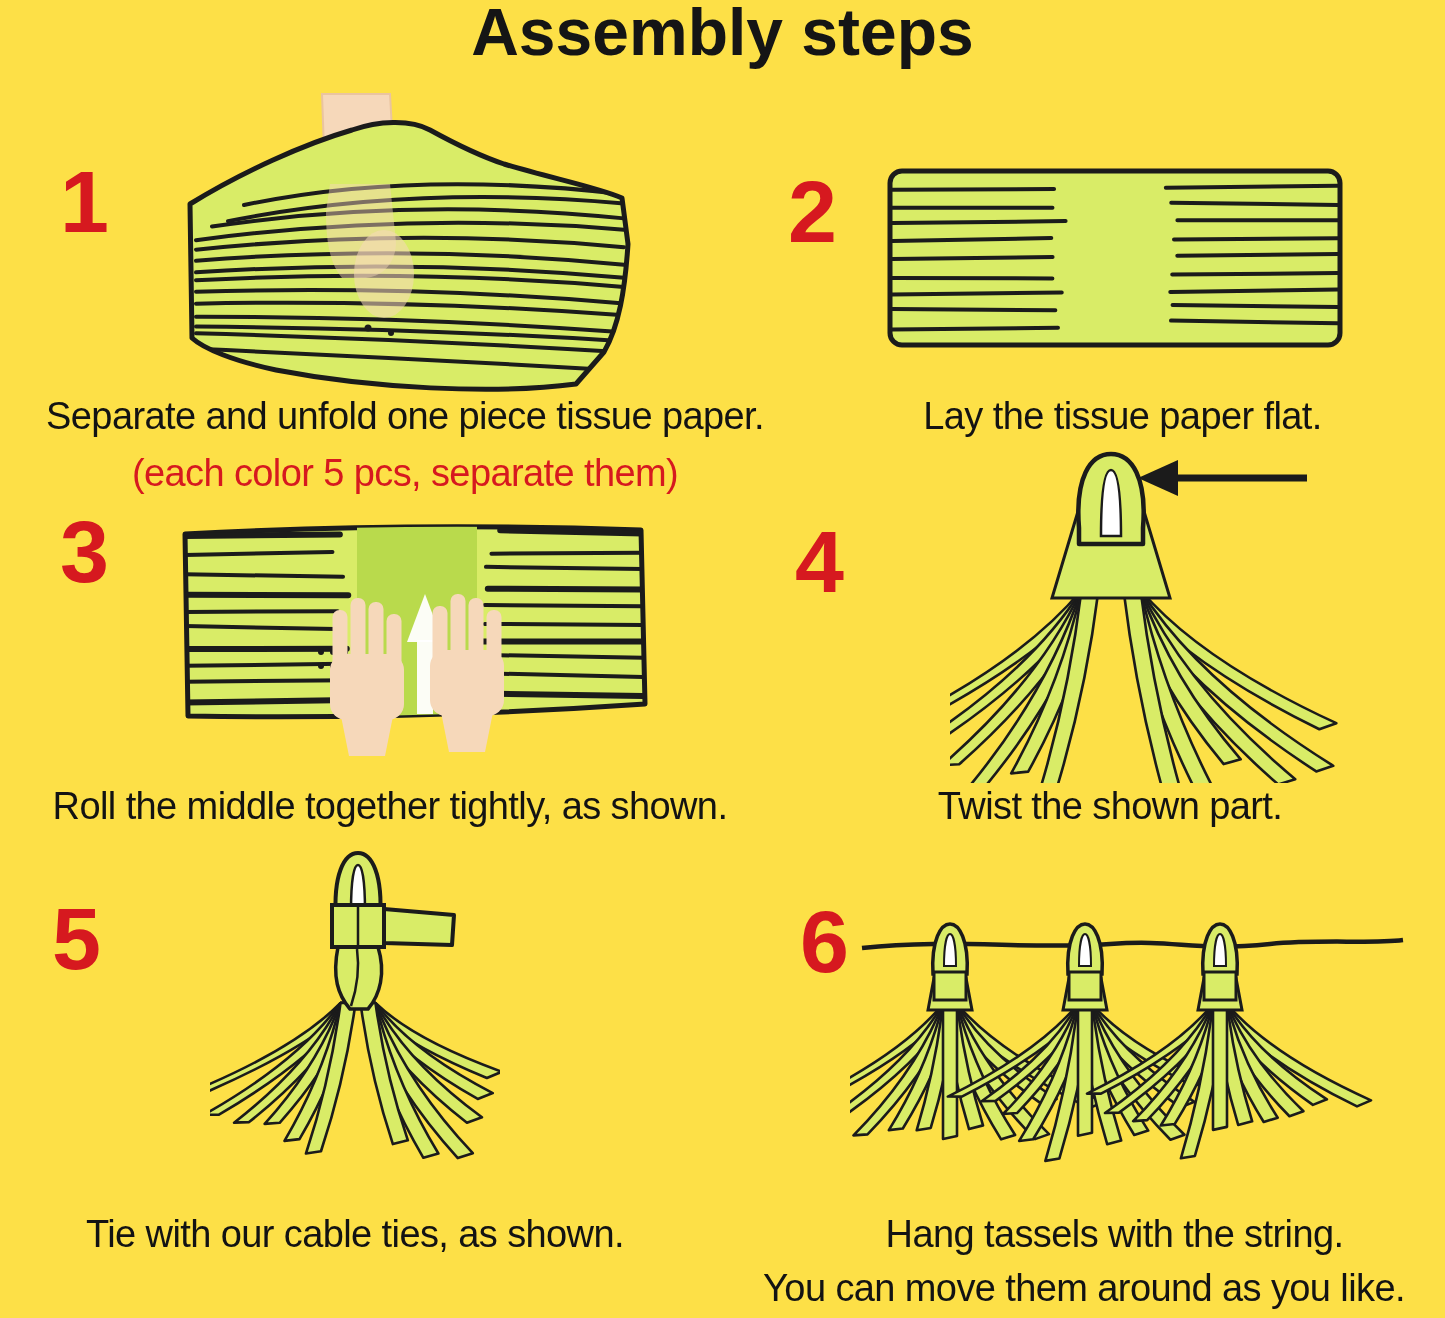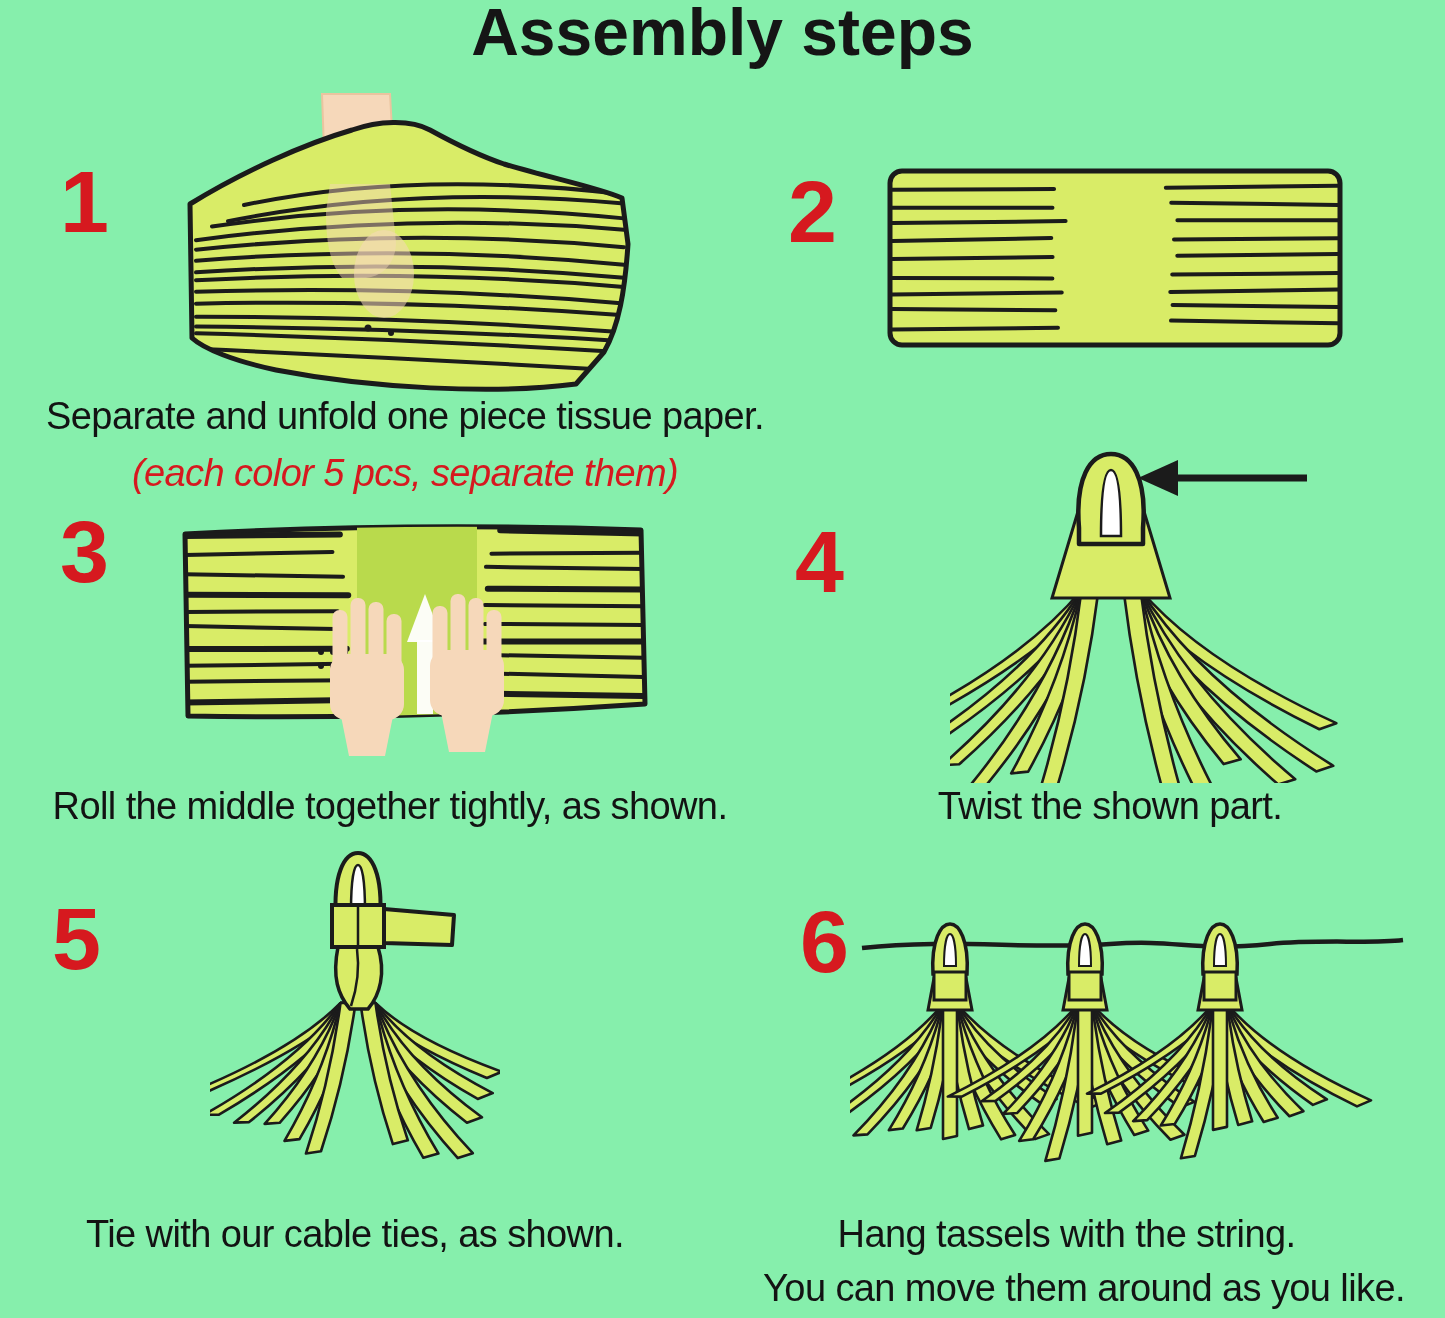--- a/index.html
+++ b/index.html
@@ -1,23 +1,23 @@
 <!DOCTYPE html>
 <html><head>
 <meta charset="utf-8">
 <style>
   html,body{margin:0;padding:0;background:#ffffff;}
-  #canvas{position:relative;width:1445px;height:1318px;background:#86efac;overflow:hidden;
+  #canvas{position:relative;width:1445px;height:1318px;background:#fde047;overflow:hidden;
           font-family:"Liberation Sans",sans-serif;}
   .title{position:absolute;top:-6px;left:0;right:0;text-align:center;
          font-size:66px;font-weight:bold;color:#151515;letter-spacing:0px;}
   .num{position:absolute;font-size:88px;font-weight:bold;line-height:1;color:#d6191f;}
   .cap{position:absolute;font-size:38px;color:#131313;text-align:center;
        white-space:nowrap;letter-spacing:-0.6px;}
-  .cap.red{color:#d6191f;font-style:italic;}
+  .cap.red{color:#d6191f;}
   .ill{position:absolute;}
   .ill svg{width:100%;height:100%;display:block;}
 </style>
 </head>
 <body>
 
 <div id="canvas">
 
   <div class="title">Assembly steps</div>
 
@@ -243,19 +243,20 @@
           <path d="M354,60 L386,60 L392,92 L348,92 Z" fill="#d9ec67" stroke="#1b1b1b" stroke-width="3"></path>
           <path d="M353,56 C351,22 361,6 370,6 C379,6 389,22 387,56 Z" fill="#d9ec67" stroke="#1b1b1b" stroke-width="3.5"></path>
           <path d="M364,48 C364,26 367,16 370,16 C373,16 376,26 376,48 Z" fill="#ffffff" stroke="#1b1b1b" stroke-width="2"></path>
           <rect x="354" y="54" width="32" height="28" fill="#d9ec67" stroke="#1b1b1b" stroke-width="3"></rect>
         </g>
       </svg>
   </div>
 
   <div class="cap" style="left:-10px;top:395px;width:830px;">Separate and unfold one piece tissue paper.</div>
   <div class="cap red" style="left: 55px; top: 452px; width: 700px; color: rgb(214, 25, 31);">(each color 5 pcs, separate them)</div>
+  <div class="cap" style="left:870px;top:395px;width:505px;">Lay the tissue paper flat.</div>
   <div class="cap" style="left:-10px;top:785px;width:800px;">Roll the middle together tightly, as shown.</div>
   <div class="cap" style="left:865px;top:785px;width:490px;">Twist the shown part.</div>
   <div class="cap" style="left:-5px;top:1213px;width:720px;">Tie with our cable ties, as shown.</div>
-  <div class="cap" style="left:804px;top:1213px;width:525px;">Hang tassels with the string.</div>
+  <div class="cap" style="left:852px;top:1213px;width:525px;">Hang tassels with the string.</div>
   <div class="cap" style="left:720px;top:1267px;width:728px;">You can move them around as you like.</div>
 
 </div>
 
 </body></html>

